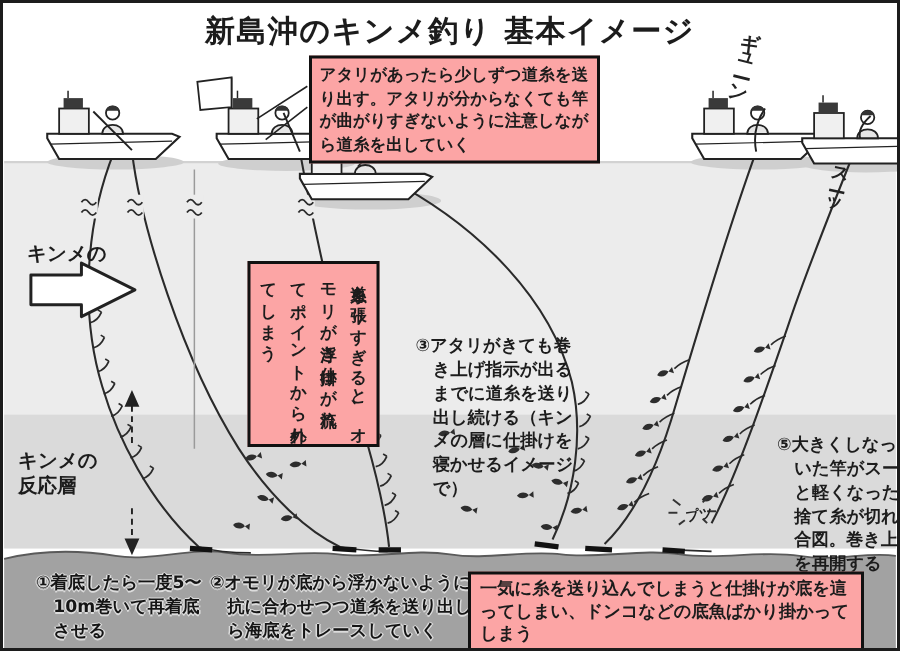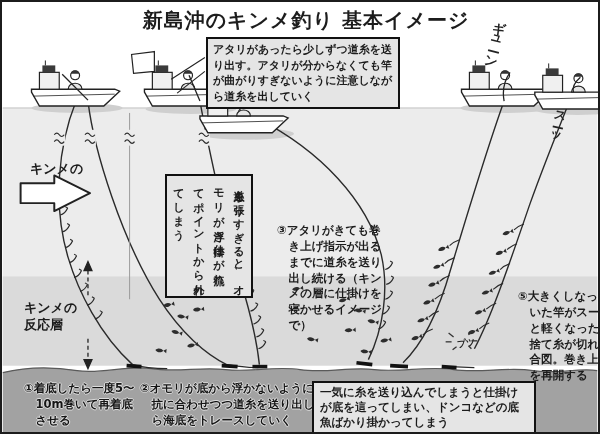--- a/index.html
+++ b/index.html
@@ -2,40 +2,40 @@
 <html><head>
 <meta charset="utf-8">
 <style>
   html,body{margin:0;padding:0;background:#888;}
   #stage{
     position:relative;width:600px;height:434px;background:#fff;
     border:2px solid #1c1c1c;box-sizing:border-box;overflow:hidden;
     font-family:"DejaVu Sans","Liberation Sans",sans-serif;color:#1c1c1c;
   }
   #scene{position:absolute;left:0;top:0;width:100%;height:100%;}
-  .txt{position:absolute;font-weight:bold;color:#1c1c1c;padding-left:12px;}
+  .txt{position:absolute;font-weight:bold;color:#1c1c1c;}
   #title{left:0;right:0;top:5px;text-align:center;font-size:20px;letter-spacing:1px;}
-  .box{background:#e5e5e5;border:2px solid #111;box-sizing:border-box;}
+  .box{background:#fca5a5;border:2px solid #111;box-sizing:border-box;}
   #top-box{left:204px;top:35px;width:194px;font-size:11px;line-height:1.42;padding:3px 5px;}
   #v-box{
     left:163px;top:172px;width:88px;height:124px;padding:5px 3px;
     writing-mode:vertical-rl;text-orientation:upright;
     font-size:11px;line-height:20px;letter-spacing:1px;
   }
   .step{text-indent:-1em;padding-left:1em;font-size:11.5px;line-height:1.38;}
   #step3{left:275px;top:221px;width:100px;}
   #step4{left:375px;top:100px;width:118px;}
   #step5{left:516px;top:287px;width:84px;}
   .bedtxt{
     font-size:11.5px;line-height:1.4;color:#151515;
     text-shadow:-1px 0 #dcdcdc,1px 0 #dcdcdc,0 -1px #dcdcdc,0 1px #dcdcdc;
   }
   #step1{left:22px;top:378px;width:100px;}
   #step2{left:138px;top:378px;width:198px;}
-  #bottom-box{left:310px;top:379px;width:224px;font-size:11.5px;line-height:1.32;padding:2px 6px;}
+  #bottom-box{left:310px;top:379px;width:264px;font-size:11.5px;line-height:1.32;padding:2px 6px;}
   #current-label{left:16px;top:158px;font-size:13px;}
   #layer-label{left:10px;top:298px;font-size:13px;line-height:1.3;white-space:pre-line;}
   .sfx{position:absolute;font-weight:bold;color:#222;}
   #sfx-gyuun{left:492px;top:8px;writing-mode:vertical-rl;text-orientation:upright;
     font-size:13px;letter-spacing:2px;transform:rotate(14deg);transform-origin:top left;}
   #sfx-suu{left:552px;top:100px;writing-mode:vertical-rl;text-orientation:upright;
     font-size:12px;letter-spacing:4px;transform:rotate(12deg);transform-origin:top left;}
   #sfx-putsu{left:455px;top:335px;font-size:9px;transform:rotate(-8deg);}
 </style>
 </head>

